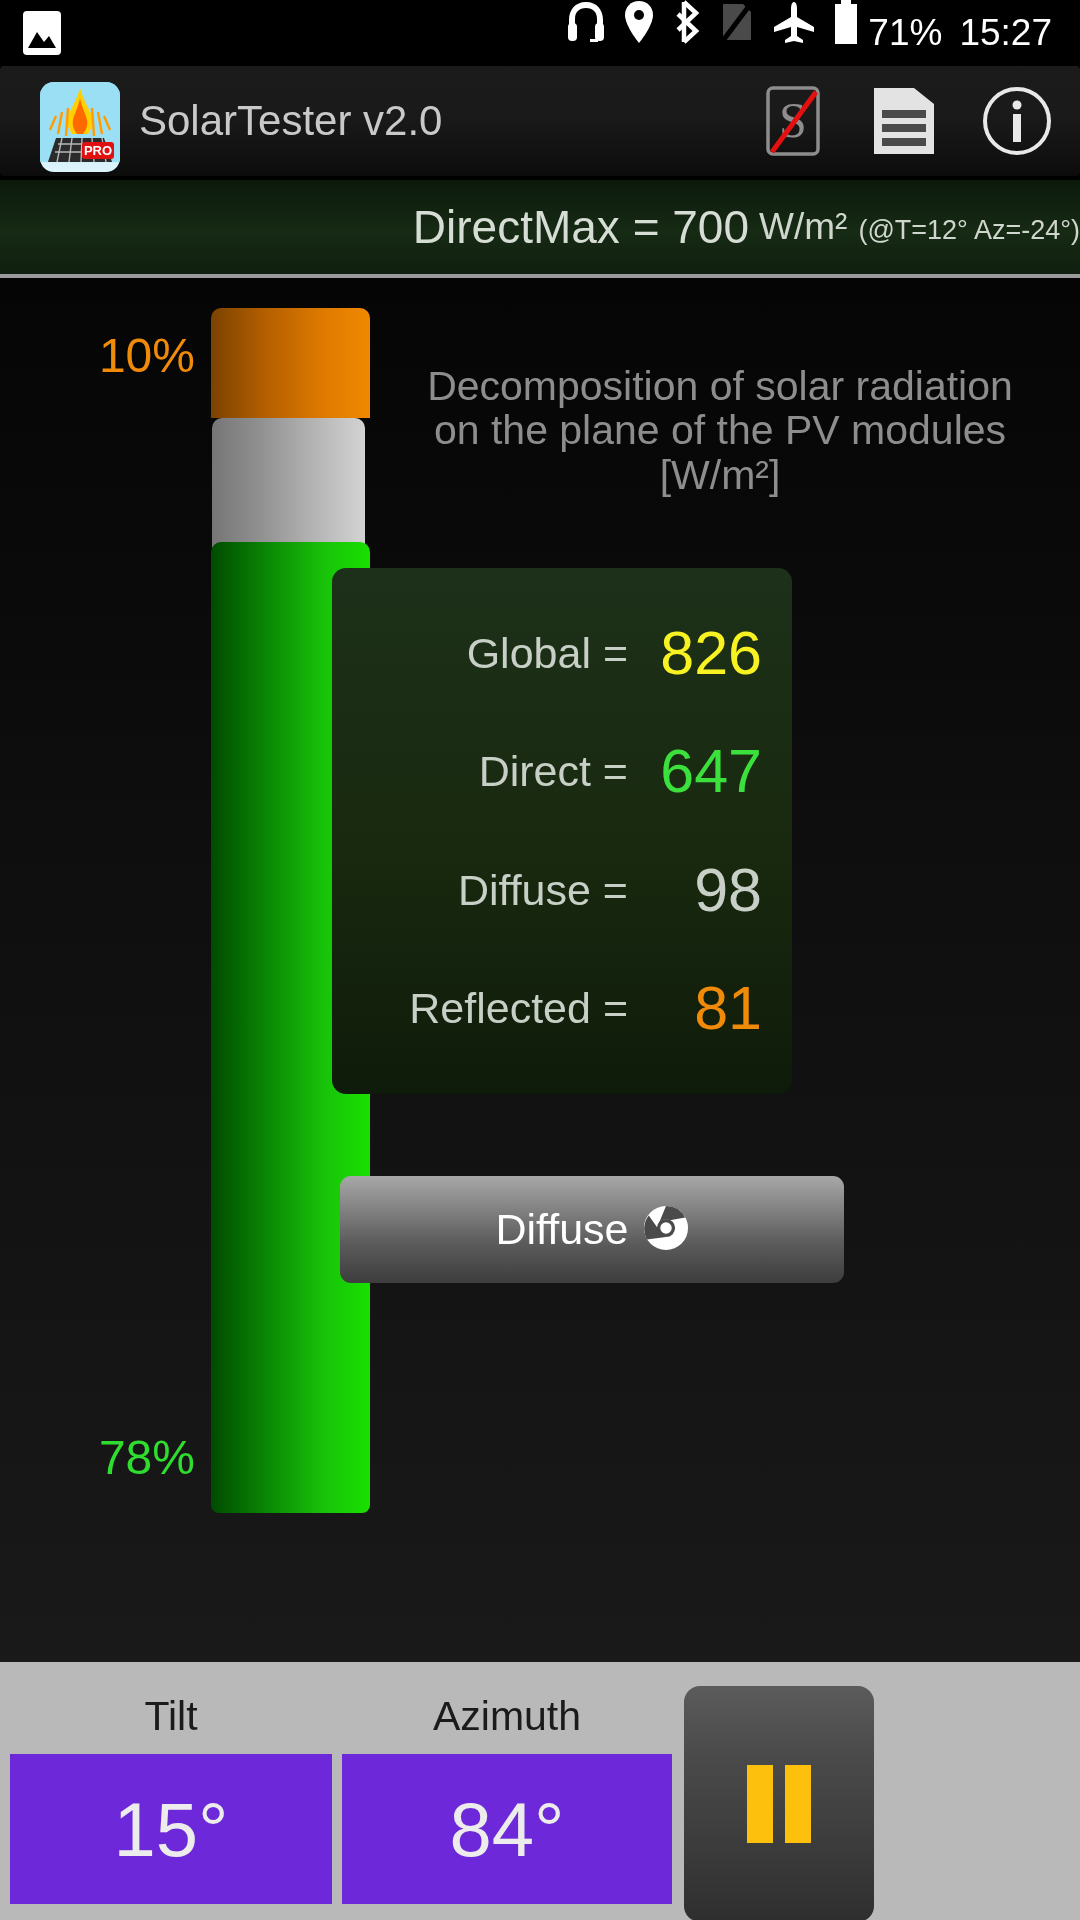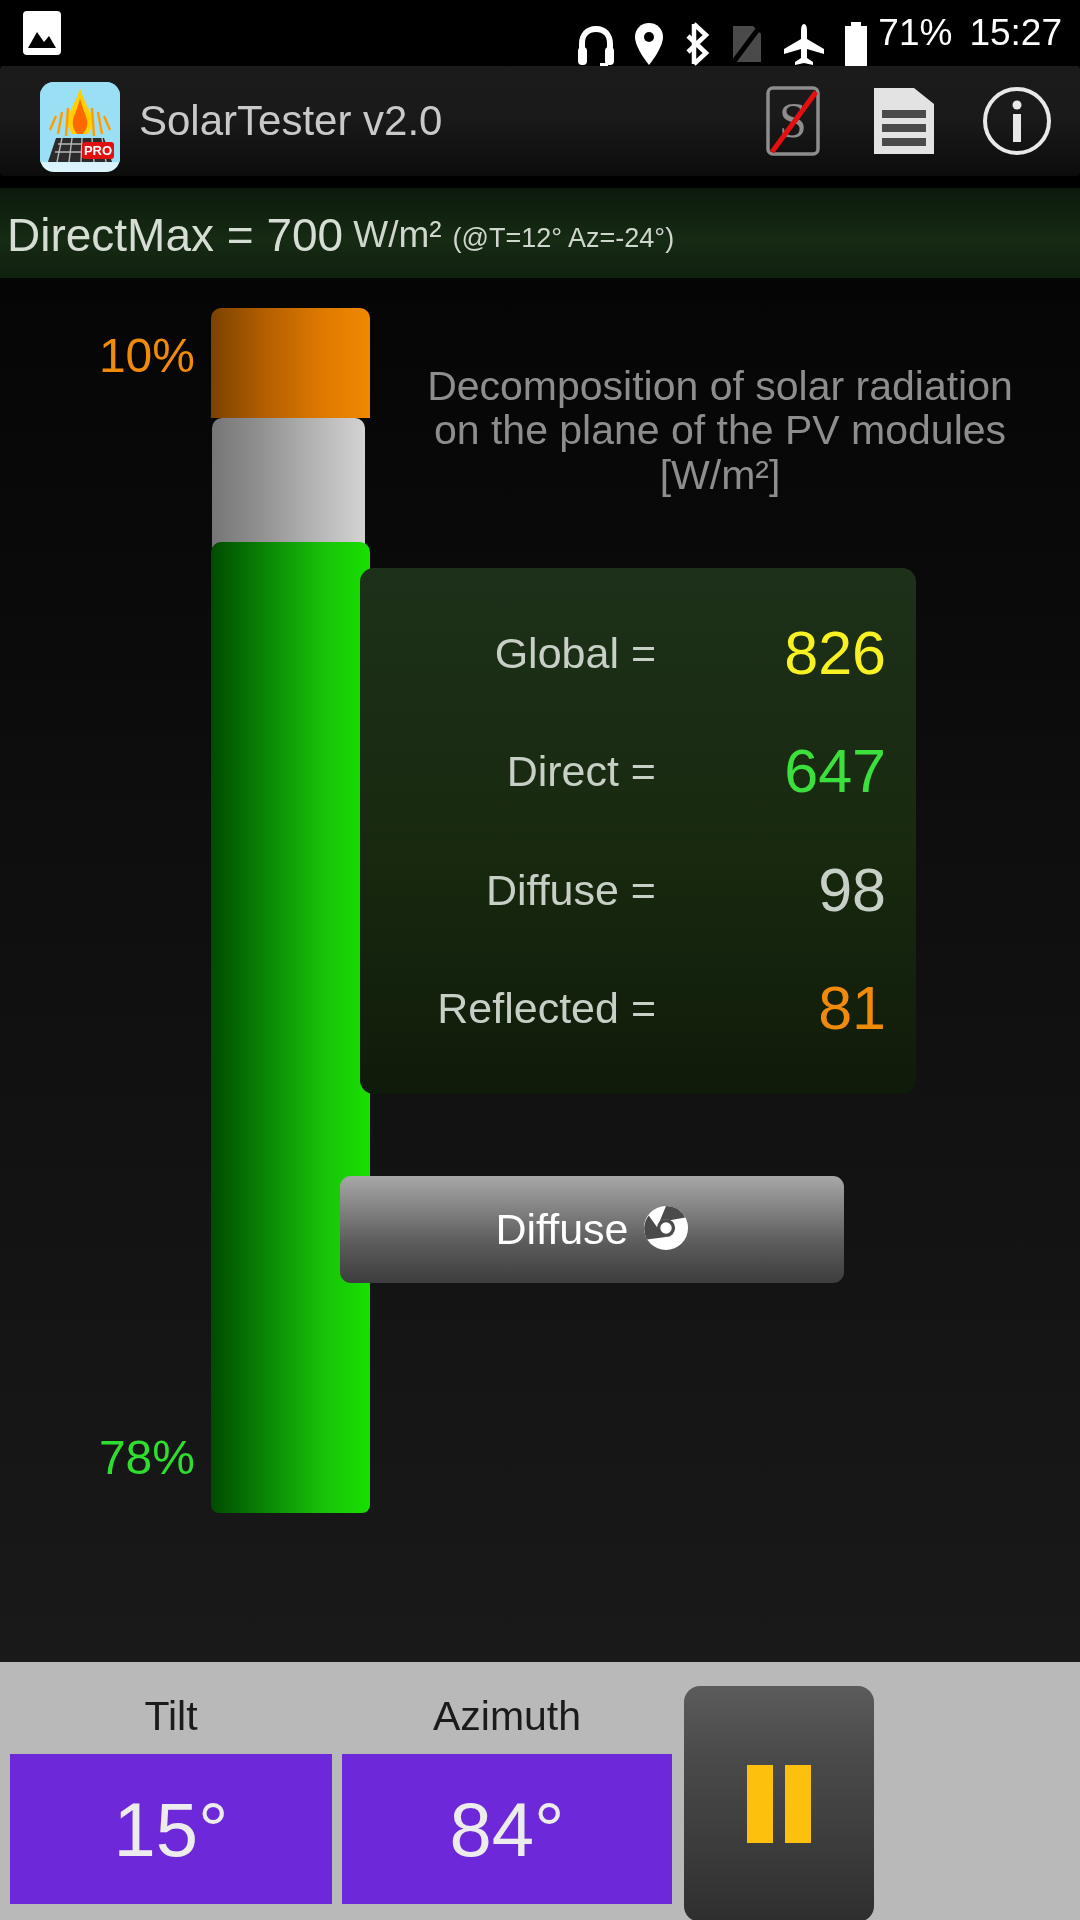--- a/index.html
+++ b/index.html
@@ -6,22 +6,22 @@
   html,body{ width:1080px; height:1920px; background:#000; overflow:hidden; }
   body{ font-family:"Liberation Sans", sans-serif; -webkit-font-smoothing:antialiased; }
 
   
   #statusbar{
     position:absolute; left:0; top:0; width:1080px; height:66px;
     background:#000; display:flex; align-items:center;
   }
   #sb-left{ position:absolute; left:22px; top:10px; }
   #sb-right{
-    position:absolute; right:18px; top:0; height:66px;
-    display:flex; align-items:flex-end; gap:17px;
+    position:absolute; right:28px; top:0; height:66px;
+    display:flex; align-items:flex-start; gap:17px;
   }
   .sb-ico{ display:block; }
   #sb-batt-pct, #sb-clock{
     color:#fff; font-size:37px; letter-spacing:0px; line-height:66px;
     font-family:"Liberation Sans", sans-serif;
   }
   #sb-batt-pct{ margin-left:-8px; }
 
   
   #appbar{
@@ -39,23 +39,23 @@
     color:#c9c9c9; font-size:42px;
   }
   #appbar-actions{
     position:absolute; right:26px; top:0; height:110px;
     display:flex; align-items:center; gap:38px;
   }
   .appbar-btn{ width:74px; height:74px; position:relative; cursor:pointer; }
 
   
   #directmax{
-    position:absolute; left:0; top:188px; width:1080px; height:98px;
+    position:absolute; left:0; top:180px; width:1080px; height:98px;
     background:linear-gradient(180deg,#0c1a0c 0%,#162a14 55%,#101f0f 100%);
-    display:flex; align-items:center; justify-content:flex-start;
+    display:flex; align-items:center; justify-content:flex-end;
     border-bottom:4px solid #9b9b9b;
     padding-left:7px;
   }
   #dm-main{ color:#d6ddd4; font-size:46px; white-space:nowrap; }
   #dm-unit{ color:#cfd6cd; font-size:37px; margin-left:10px; white-space:nowrap; }
   #dm-cond{ color:#cfd6cd; font-size:27px; margin-left:11px; white-space:nowrap;margin-top:6px; }
 
   
   #content{
     position:absolute; left:0; top:278px; width:1080px; height:1378px;
@@ -87,21 +87,21 @@
   }
 
   
   #caption{
     position:absolute; left:400px; top:86px; width:640px;
     text-align:center; color:#8d8d8d; font-size:41px; line-height:1.08;
   }
 
   
   #values{
-    position:absolute; left:360px; top:290px; width:556px; height:526px;
+    position:absolute; left:332px; top:290px; width:460px; height:526px;
     border-radius:14px;
     background:linear-gradient(180deg,#1d3019 0%,#18290f 55%,#0f1b0a 100%);
     display:flex; flex-direction:column; justify-content:space-around;
     padding:26px 0;
   }
   .val-row{ display:flex; align-items:center; height:110px; }
   .val-label{
     flex:0 0 318px; text-align:right; padding-right:22px;
     color:#c8cfc6; font-size:43px;
   }

